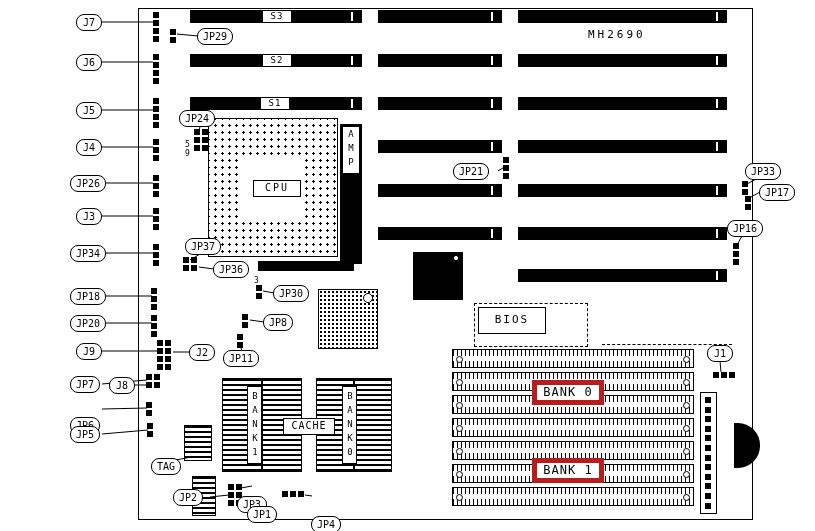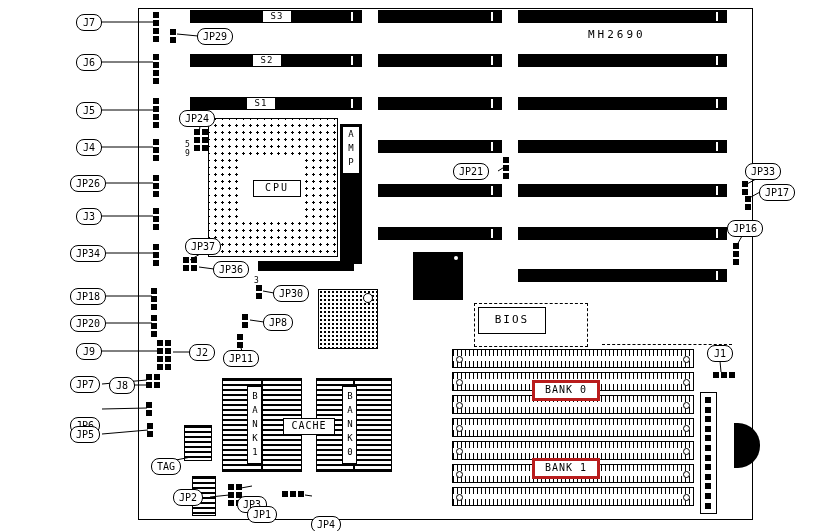--- a/index.html
+++ b/index.html
@@ -52,22 +52,22 @@
 
   .chip-striped { position:absolute; border:1px solid #000;
                   background:repeating-linear-gradient(180deg,#000 0 2px,#fff 2px 5px); z-index:1; }
   .vlabel { position:absolute; background:#fff; border:1px solid #000; writing-mode:vertical-lr;
             text-orientation:upright; font-size:9px; letter-spacing:4px; line-height:13px;
             text-align:center; z-index:3; padding-top:2px; }
   .bank1v { left:247px; top:386px; width:13px; height:74px; }
   .bank0v { left:342px; top:386px; width:13px; height:74px; }
   .cache-label { position:absolute; left:283px; top:418px; width:50px; height:15px; background:#fff; border:1px solid #000;
                  text-align:center; font-size:10px; line-height:14px; letter-spacing:1px; z-index:3; }
-  .bankh-label { position:absolute; width:62px; height:15px; background:#fff; border:3px solid #b91c1c; text-align:center;
-                 font-size:10px; line-height:14px; letter-spacing:1px; z-index:3; }
+  .bankh-label { position:absolute; width:62px; height:15px; background:#fff; border:5px solid #b91c1c; text-align:center;
+                 font-size:12px; line-height:14px; letter-spacing:1px; z-index:3; }
   .bank0h { left:532px; top:380px; }
   .bank1h { left:532px; top:458px; }
 
   .simm-row { position:absolute; border:1px solid #000;
               background-image:linear-gradient(#fff,#fff), repeating-linear-gradient(90deg,#000 0 1px,#fff 1px 4px);
               background-size:100% 5px,100% 100%; background-position:0 center,0 0;
               background-repeat:no-repeat,repeat; z-index:1; }
   .simm-hole { position:absolute; width:5px; height:5px; border:1px solid #000; background:#fff; border-radius:50%;
                top:50%; margin-top:-3px; z-index:2; }
 
@@ -175,22 +175,22 @@
     <div class="slot" style="left: 378px; top: 97px; width: 124px; height: 13px;"></div>
     <div class="slot" style="left: 518px; top: 97px; width: 209px; height: 13px;"></div>
     <div class="slot" style="left: 378px; top: 140px; width: 124px; height: 13px;"></div>
     <div class="slot" style="left: 518px; top: 140px; width: 209px; height: 13px;"></div>
     <div class="slot" style="left: 378px; top: 184px; width: 124px; height: 13px;"></div>
     <div class="slot" style="left: 518px; top: 184px; width: 209px; height: 13px;"></div>
     <div class="slot" style="left: 378px; top: 227px; width: 124px; height: 13px;"></div>
     <div class="slot" style="left: 518px; top: 227px; width: 209px; height: 13px;"></div>
     <div class="slot" style="left: 518px; top: 269px; width: 209px; height: 13px;"></div>
     <div class="slot-label" style="left: 262px; top: 10px; width: 28px; height: 11px;">S3</div>
-    <div class="slot-label" style="left: 252px; top: 54px; width: 28px; height: 11px;">S2</div>
-    <div class="slot-label" style="left: 246px; top: 97px; width: 28px; height: 11px;">S1</div>
+    <div class="slot-label" style="left: 262px; top: 54px; width: 28px; height: 11px;">S2</div>
+    <div class="slot-label" style="left: 260px; top: 97px; width: 28px; height: 11px;">S1</div>
     <div class="callout" style="left: 76px; top: 14px;">J7</div>
     <div class="callout" style="left: 197px; top: 28px;">JP29</div>
     <div class="callout" style="left: 76px; top: 54px;">J6</div>
     <div class="callout" style="left: 76px; top: 102px;">J5</div>
     <div class="callout" style="left: 179px; top: 110px;">JP24</div>
     <div class="callout" style="left: 76px; top: 139px;">J4</div>
     <div class="callout" style="left: 70px; top: 175px;">JP26</div>
     <div class="callout" style="left: 76px; top: 208px;">J3</div>
     <div class="callout" style="left: 70px; top: 245px;">JP34</div>
     <div class="callout" style="left: 185px; top: 238px;">JP37</div>

